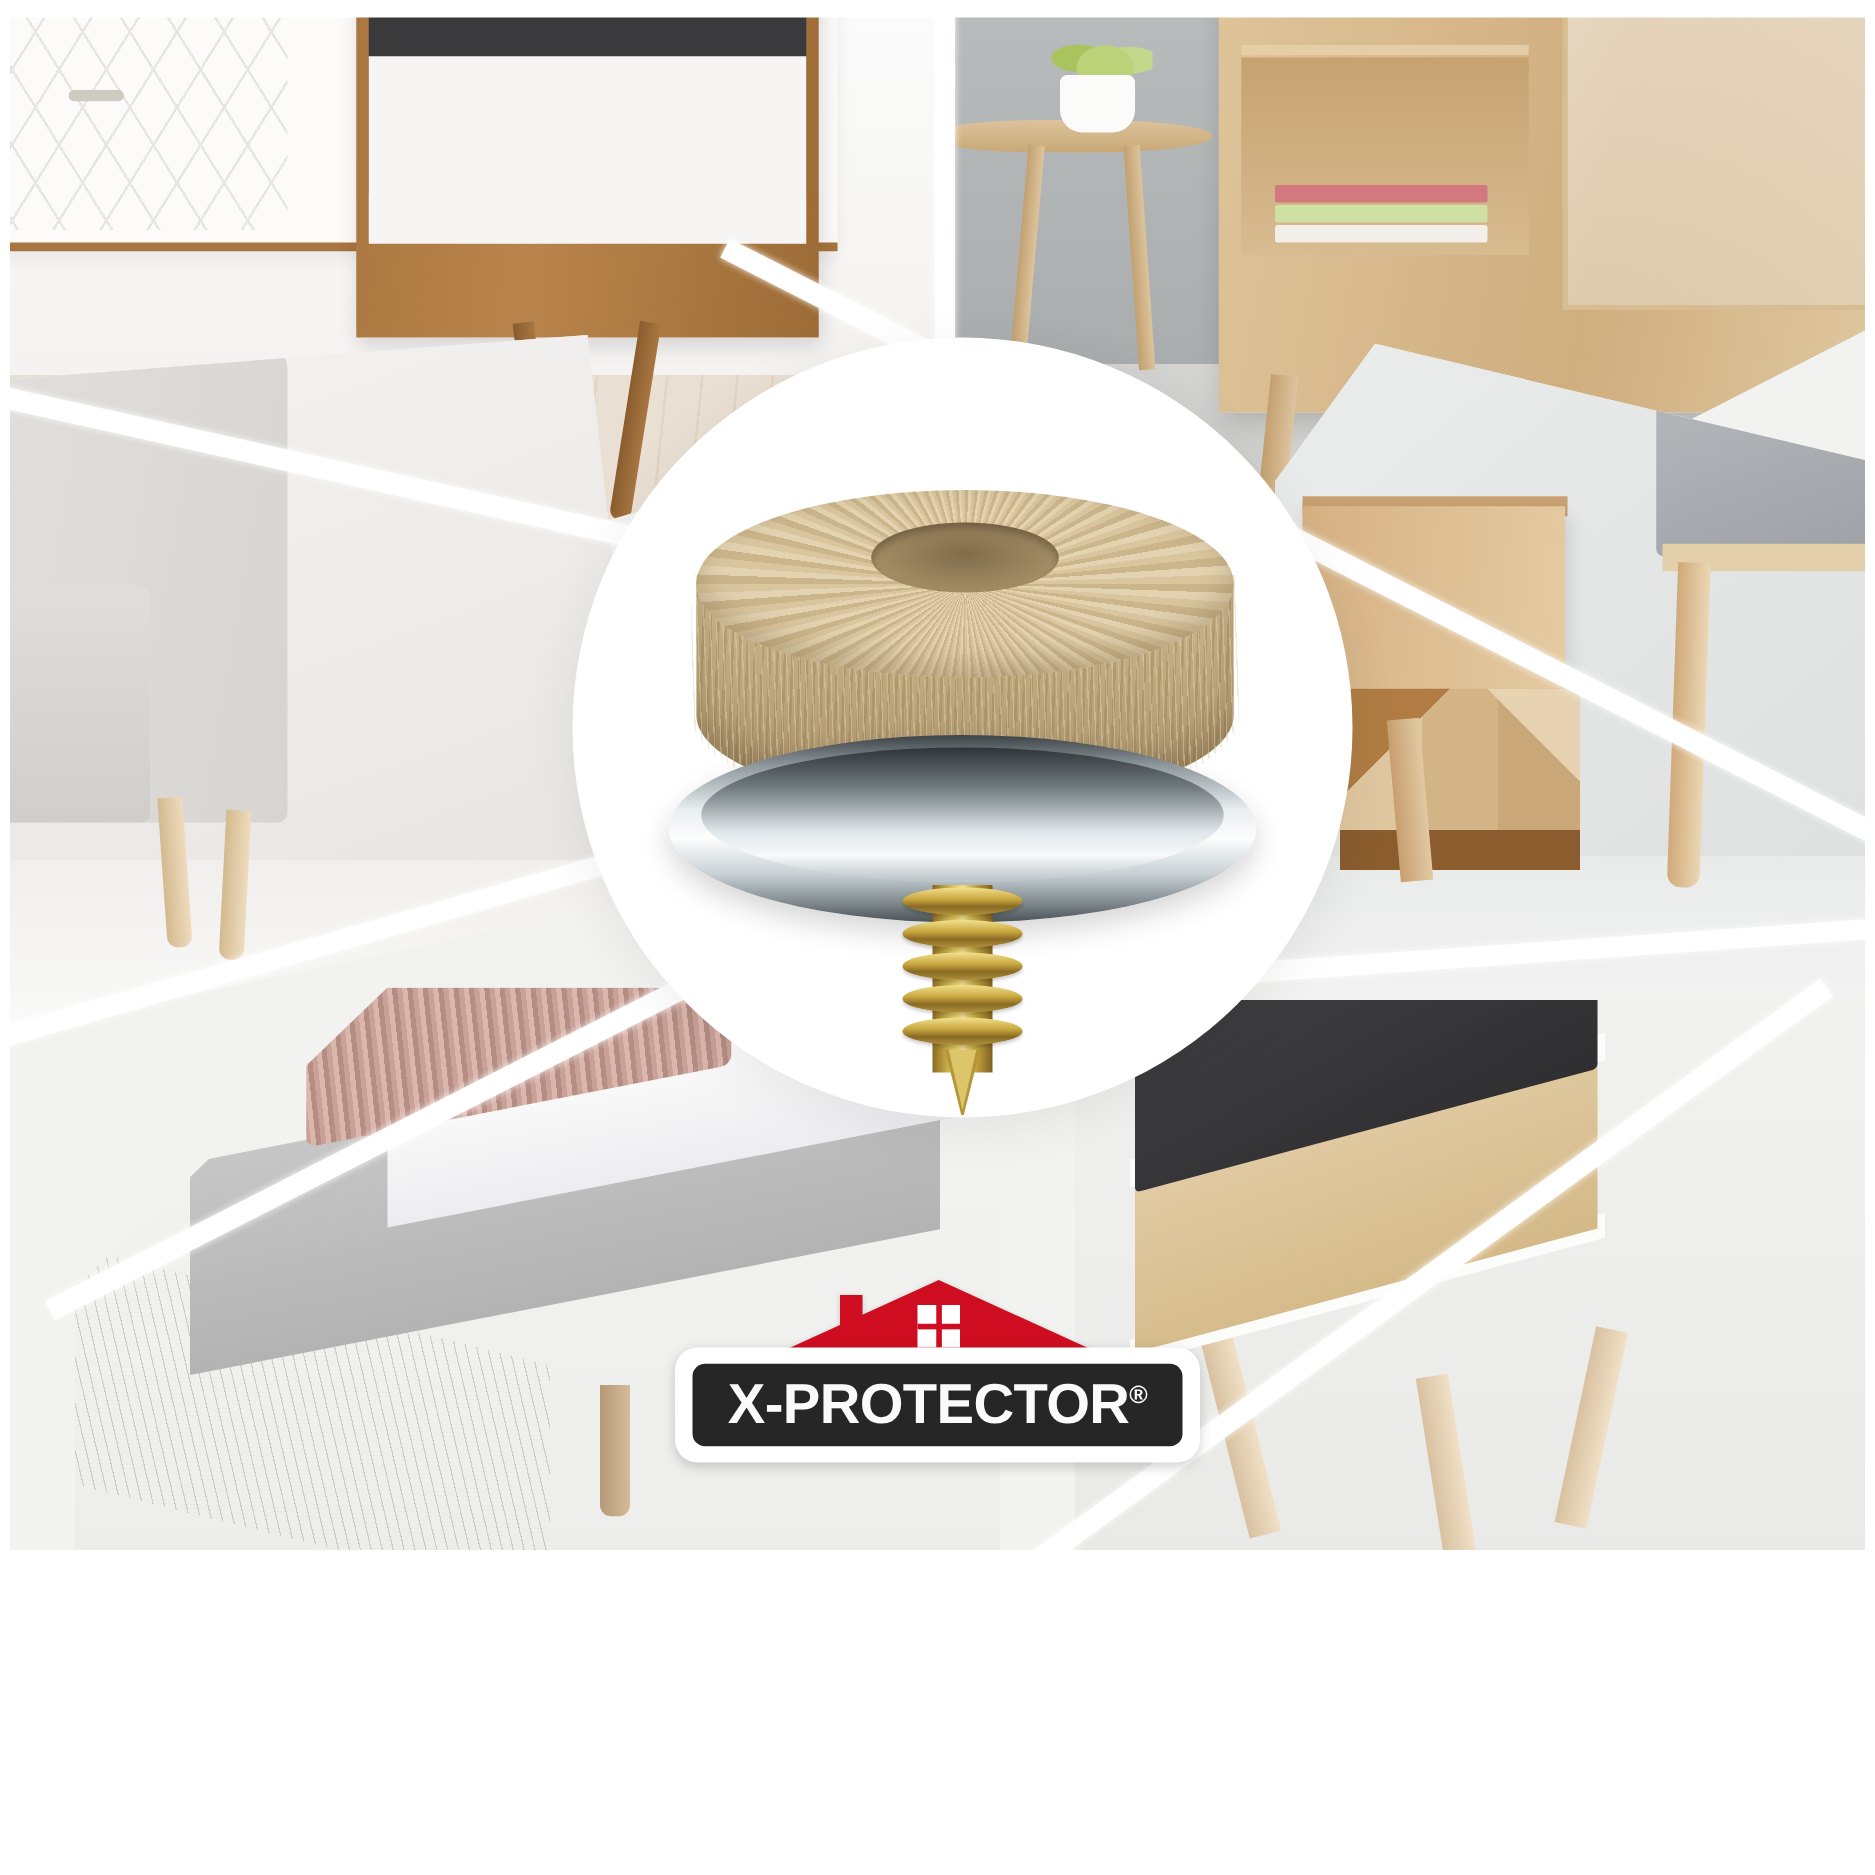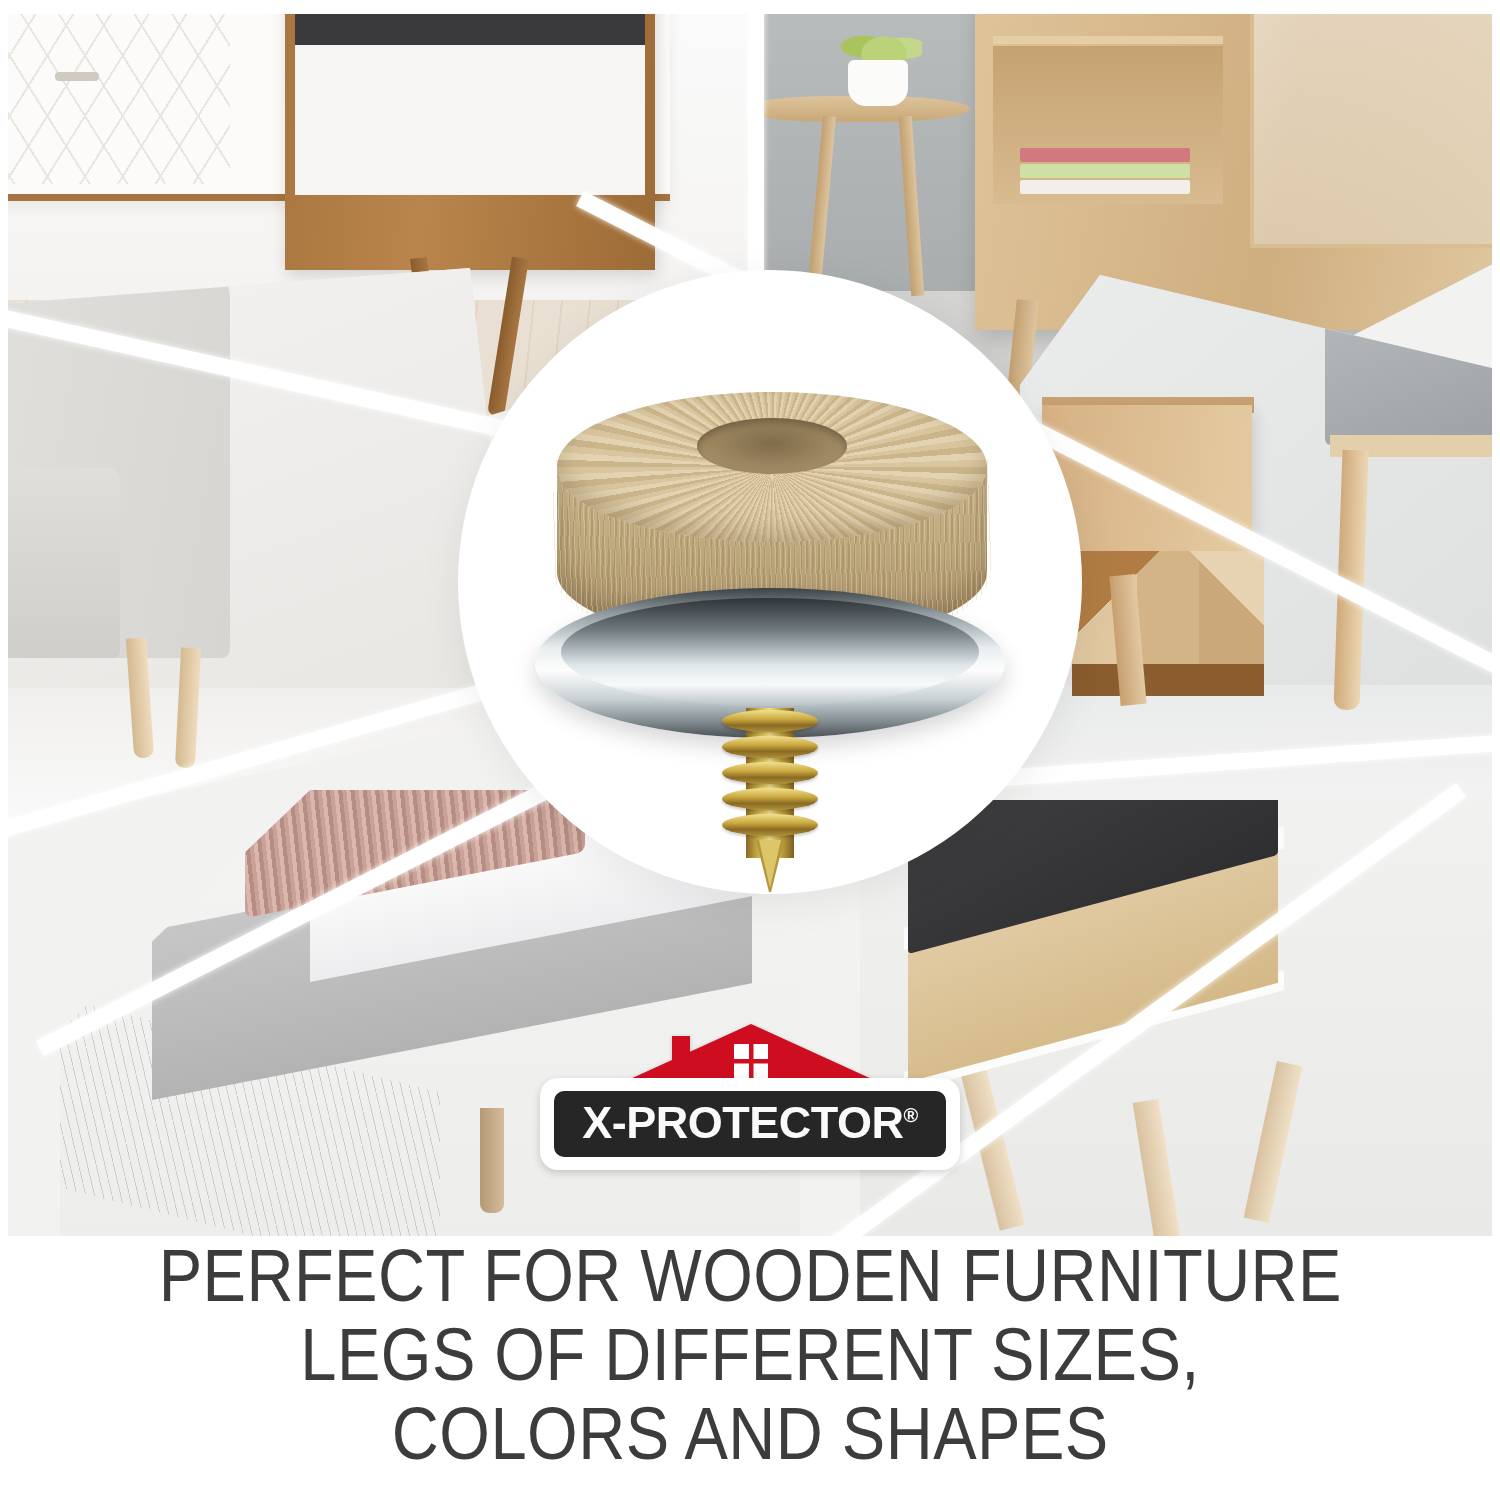--- a/index.html
+++ b/index.html
@@ -392,19 +392,14 @@
       <rect x="123" y="22" width="4.5" height="34" fill="#CE0E20"></rect>
       <rect x="108" y="37" width="34" height="4.5" fill="#CE0E20"></rect>
     </svg>
     <div class="logo-plate">
       <div class="logo-inner">
         <span class="logo-text"><span>X-PROTECTOR</span><span class="logo-reg">®</span></span>
       </div>
     </div>
   </div>
 
-  <div class="tagline">
-    <div class="tag-line">PERFECT FOR WOODEN FURNITURE</div>
-    <div class="tag-line">LEGS OF DIFFERENT SIZES,</div>
-    <div class="tag-line">COLORS AND SHAPES</div>
-  </div>
 
 </div>
 
 </body></html>

